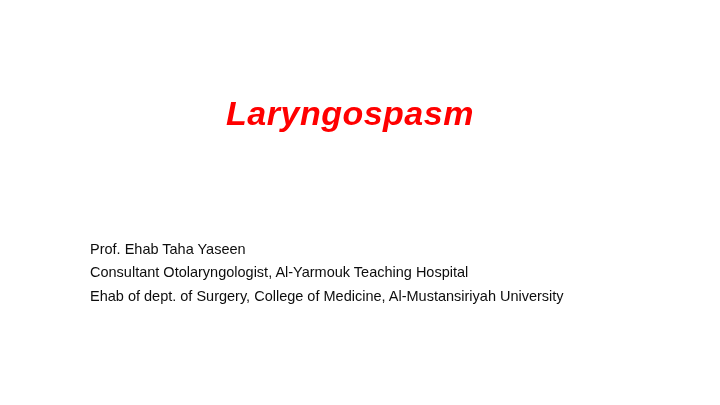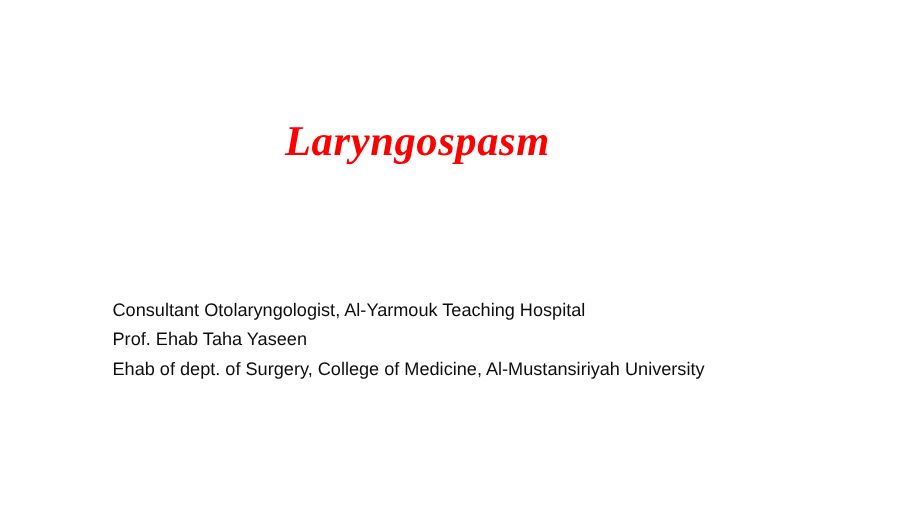--- a/index.html
+++ b/index.html
@@ -25,21 +25,22 @@
     left: 0;
     top: 95px;
     width: 668px;
     text-align: center;
     color: #ff0000;
     font-size: 34px;
     font-weight: bold;
     font-style: italic;
     letter-spacing: 0.5px;
     line-height: 1.1;
-    font-family: Liberation Serif, serif;
+    font-family: Liberation Sans, sans-serif;
+    padding-left: 16px;
   }
   .slide-body {
     position: absolute;
     left: 90px;
     top: 238px;
     width: 560px;
     color: #0d0d0d;
     font-size: 14.5px;
     line-height: 1.62;
     font-family: "Liberation Sans", sans-serif;
@@ -52,18 +53,18 @@
   }
 </style>
 </head>
 <body>
 
 <div class="slide">
 
   <div class="slide-title">Laryngospasm</div>
 
   <div class="slide-body">
+    <span class="body-line">Prof. Ehab Taha Yaseen</span>
     <span class="body-line">Consultant Otolaryngologist, Al-Yarmouk Teaching Hospital</span>
-    <span class="body-line">Prof. Ehab Taha Yaseen</span>
     <span class="body-line">Ehab of dept. of Surgery, College of Medicine, Al-Mustansiriyah University</span>
   </div>
 
 </div>
 
 </body></html>

